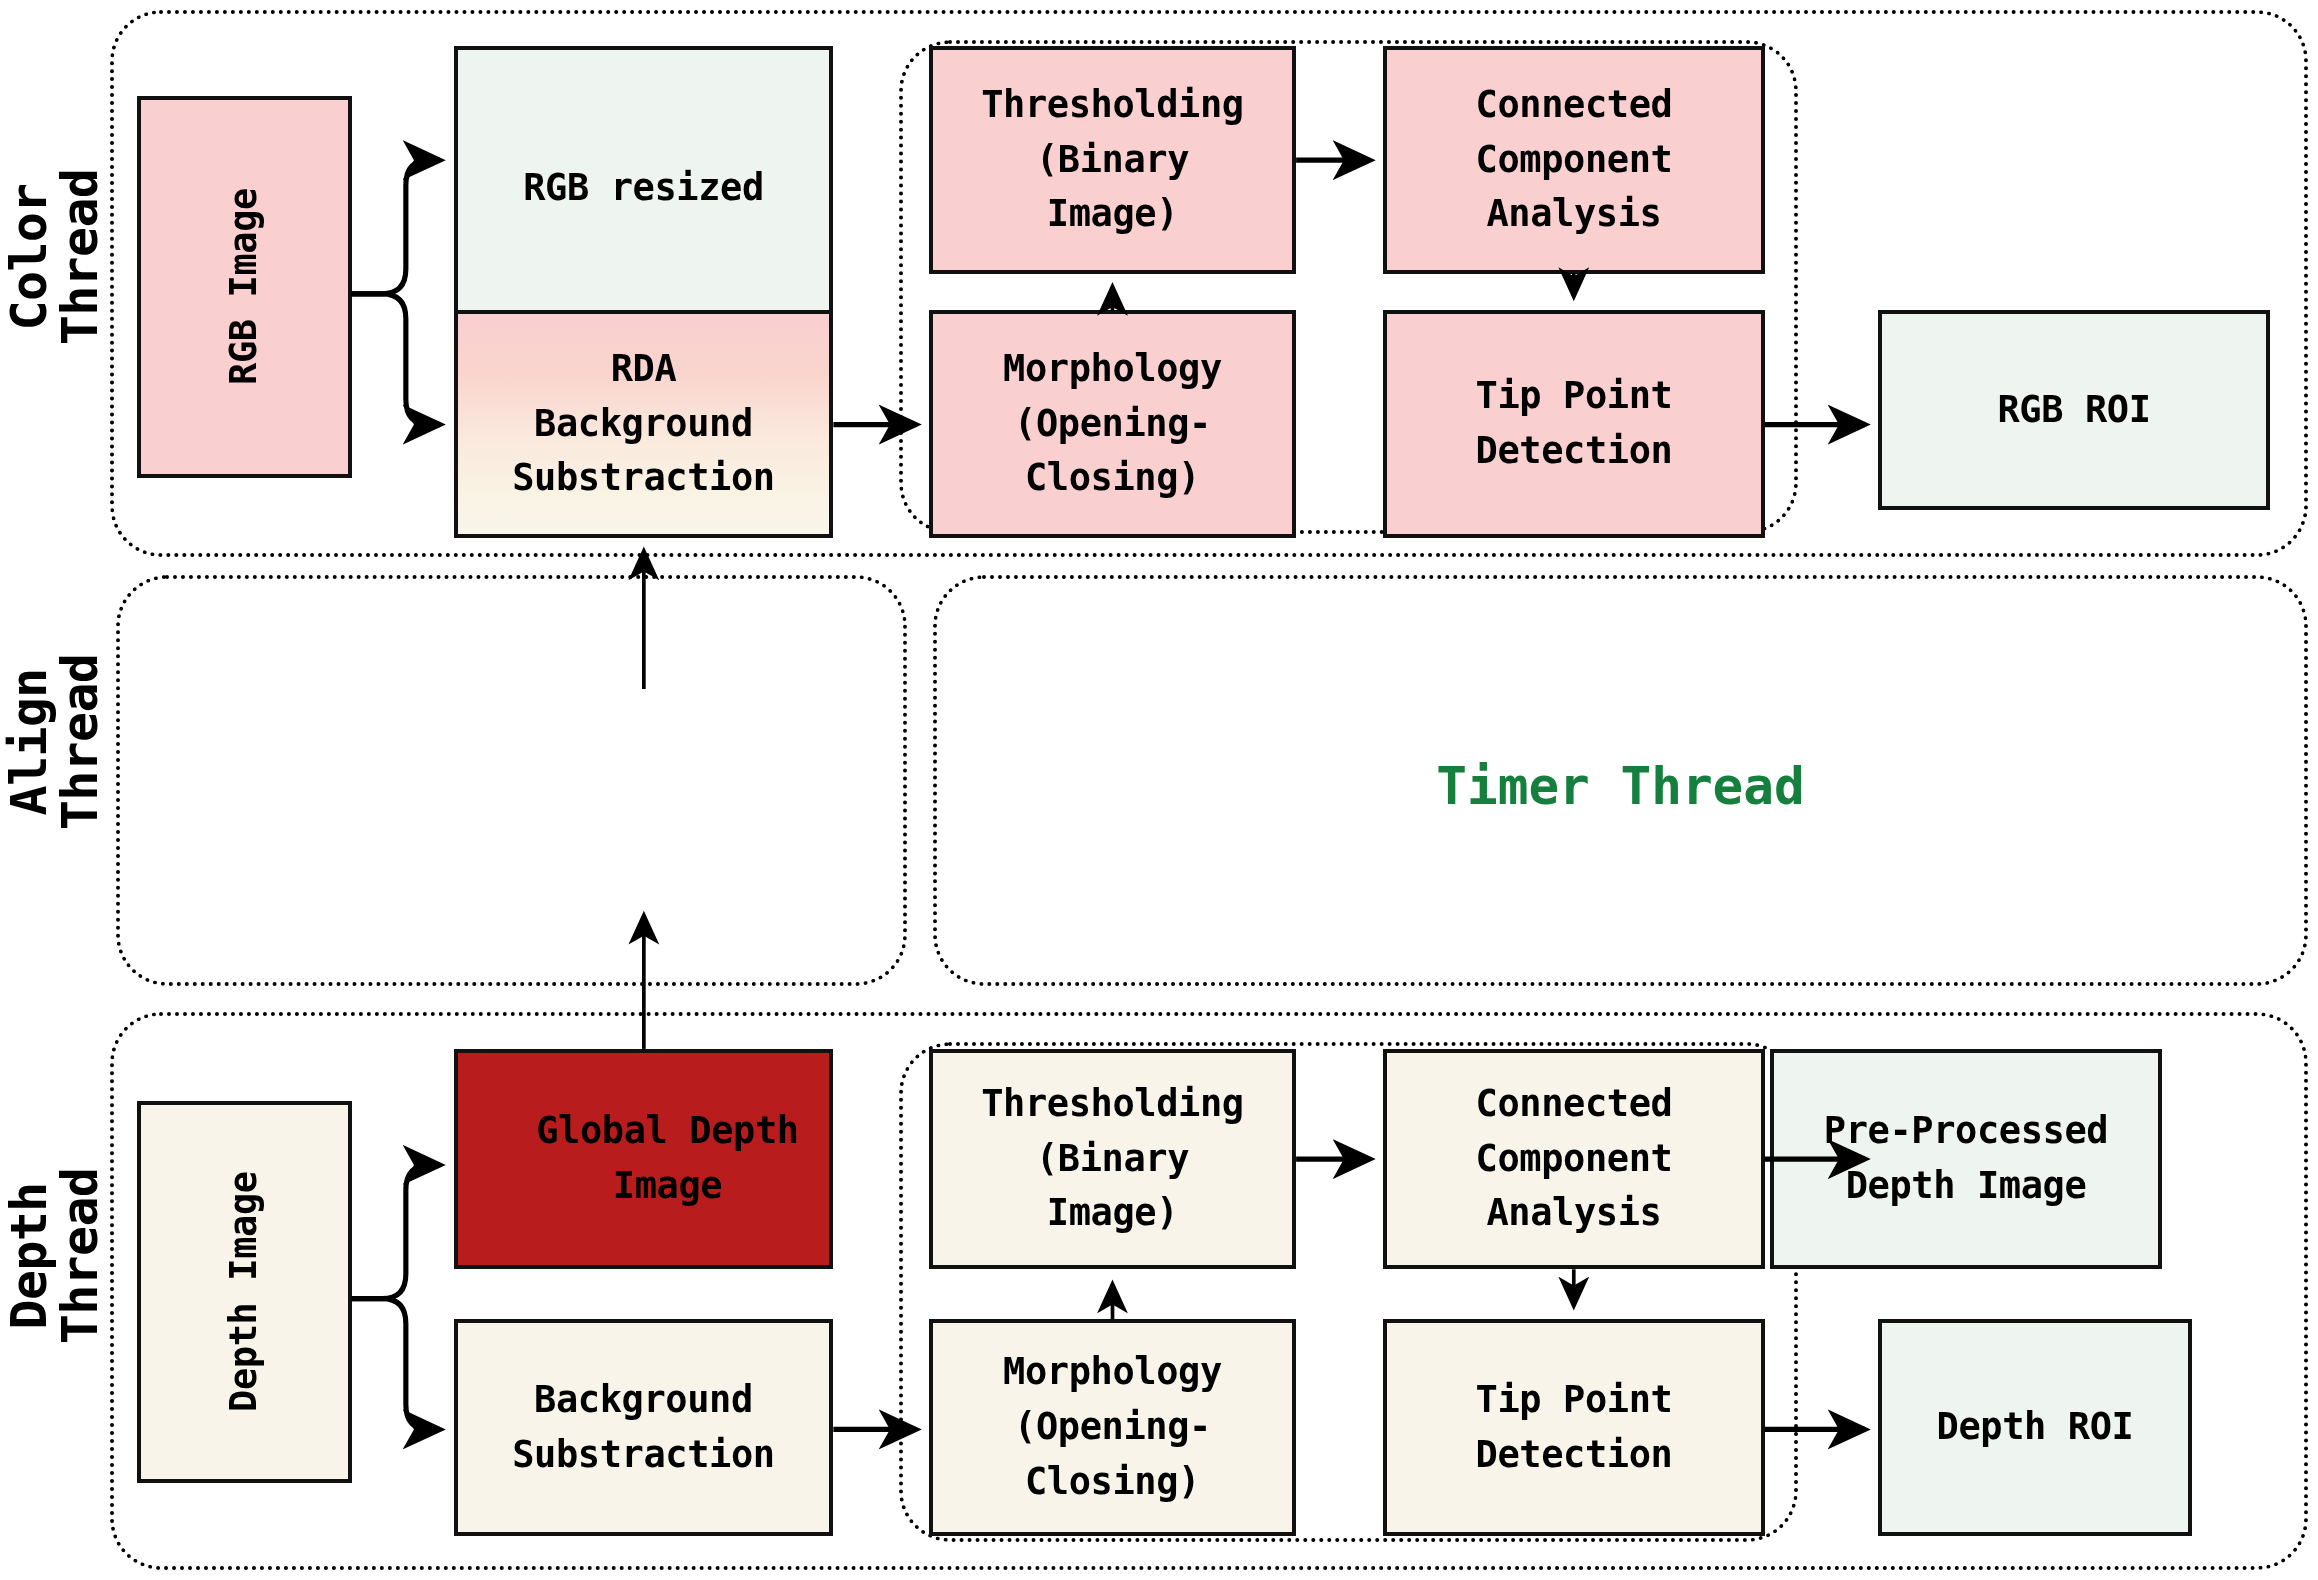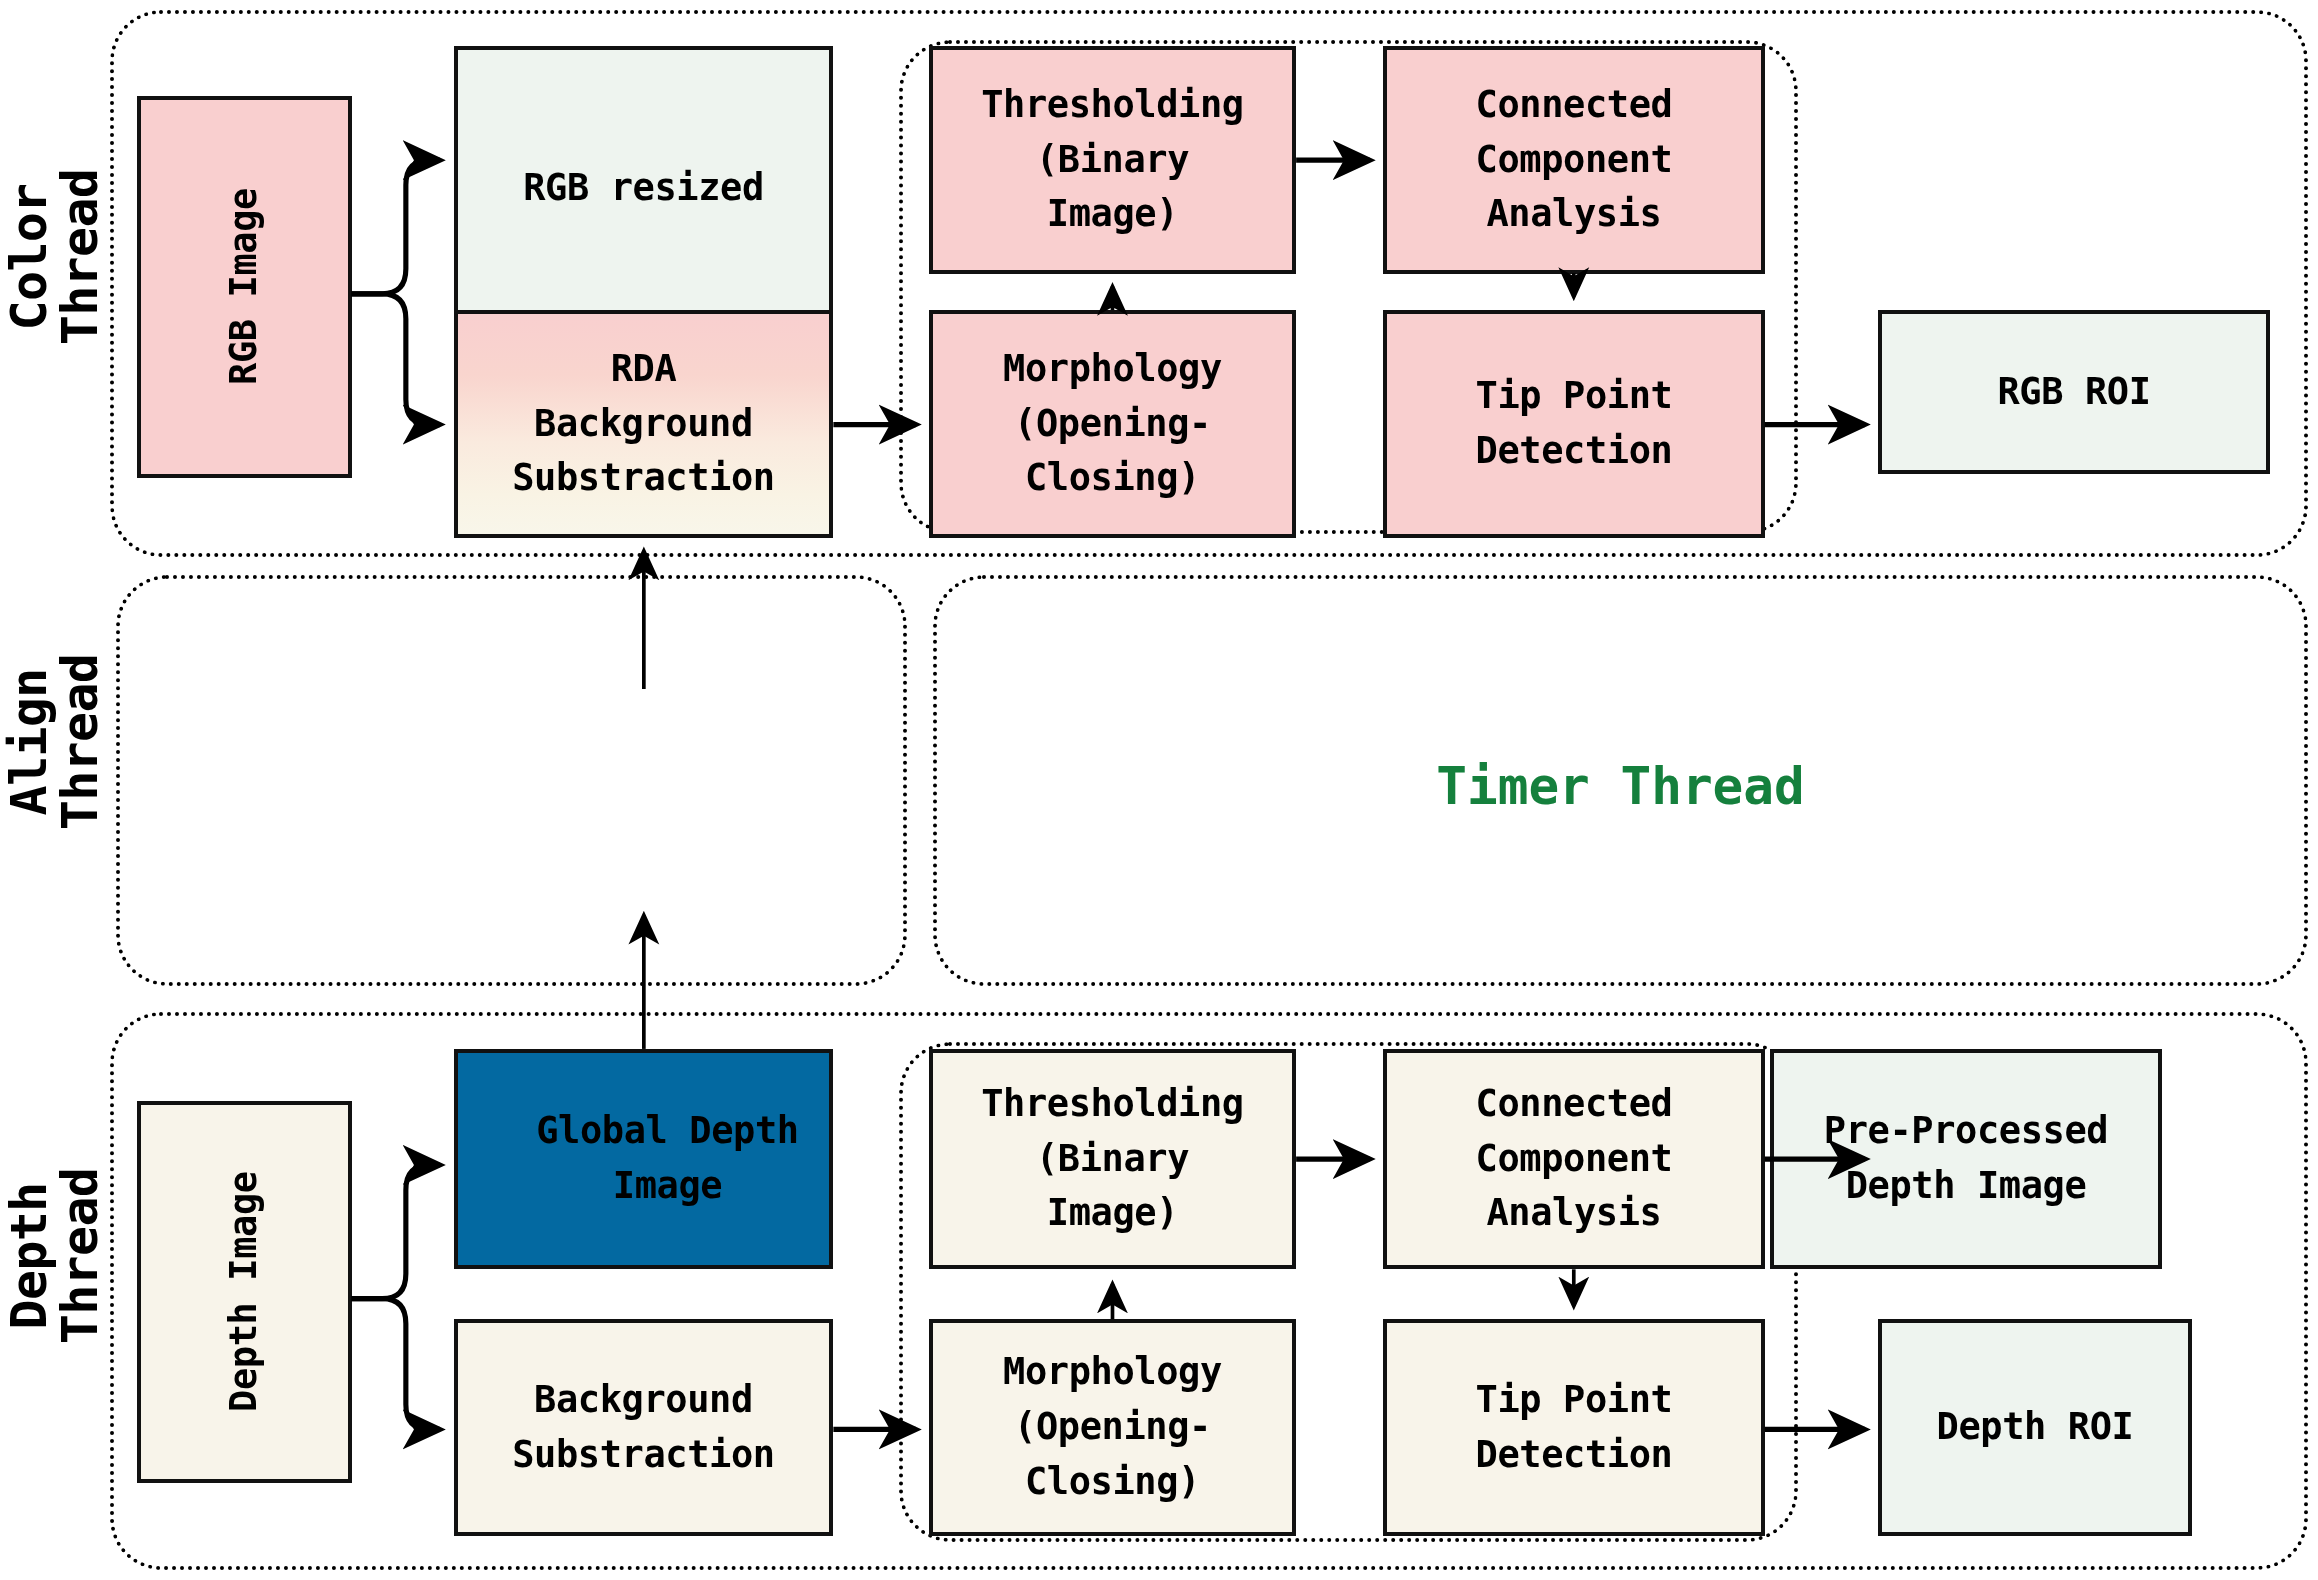--- a/index.html
+++ b/index.html
@@ -48,21 +48,21 @@
     font-family:"DejaVu Sans Mono", monospace;
     font-weight:bold;
     color:#000;
     line-height:1.48;
     white-space:pre-line;
     letter-spacing:-0.4px;
   }
   .node.pink{background:#f9cfcf;}
   .node.mint{background:#eef4ef;}
   .node.cream{background:#f8f4ea;}
-  .node.blue{background:#0369a1;padding-left:48px;}
+  .node.blue{background:#b91c1c;padding-left:48px;}
   .node.grad-pink-cream{
     background:linear-gradient(180deg,#f9cfcf 0%,#f9d5ce 28%,#faeade 58%,#f9f3e4 82%,#f8f6ea 100%);
   }
   .node.vert{
     writing-mode:vertical-rl;
     transform:rotate(180deg);
   }
 
   
   svg.wires{position:absolute;left:0;top:0;width:2319px;height:1580px;pointer-events:none;}
@@ -119,21 +119,21 @@
 Component
 Analysis</div>
 
   <div class="node pink" style="left:929px;top:310px;width:367px;height:228px;font-size:37px;">Morphology
 (Opening-
 Closing)</div>
 
   <div class="node pink" style="left:1383px;top:310px;width:382px;height:228px;font-size:37px;">Tip Point
 Detection</div>
 
-  <div class="node mint" style="left:1878px;top:310px;width:392px;height:164px;font-size:37px;">RGB ROI</div>
+  <div class="node mint" style="left:1878px;top:310px;width:392px;height:200px;font-size:37px;">RGB ROI</div>
 
 
   <div class="timer-label" style="left:933px;top:757px;width:1375px;font-size:51px;">Timer Thread</div>
 
   <div class="node cream vert" style="left:137px;top:1101px;width:215px;height:382px;font-size:37px;">Depth Image</div>
 
   <div class="node blue" style="left:454px;top:1049px;width:379px;height:220px;font-size:37px;">Global Depth
 Image</div>
 
   <div class="node cream" style="left:454px;top:1319px;width:379px;height:217px;font-size:37px;">Background

